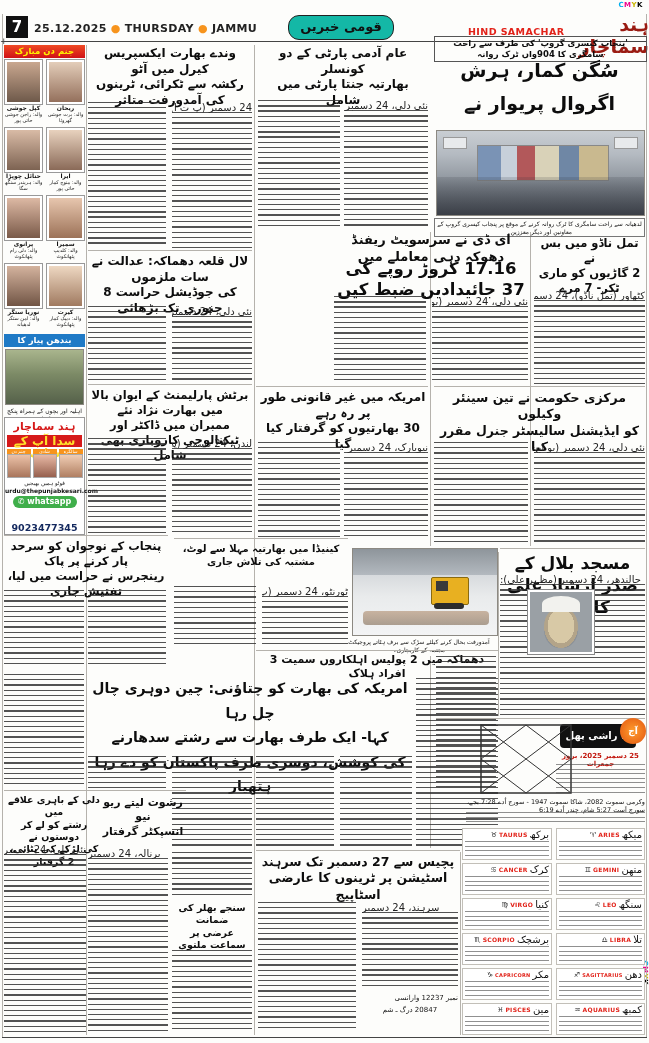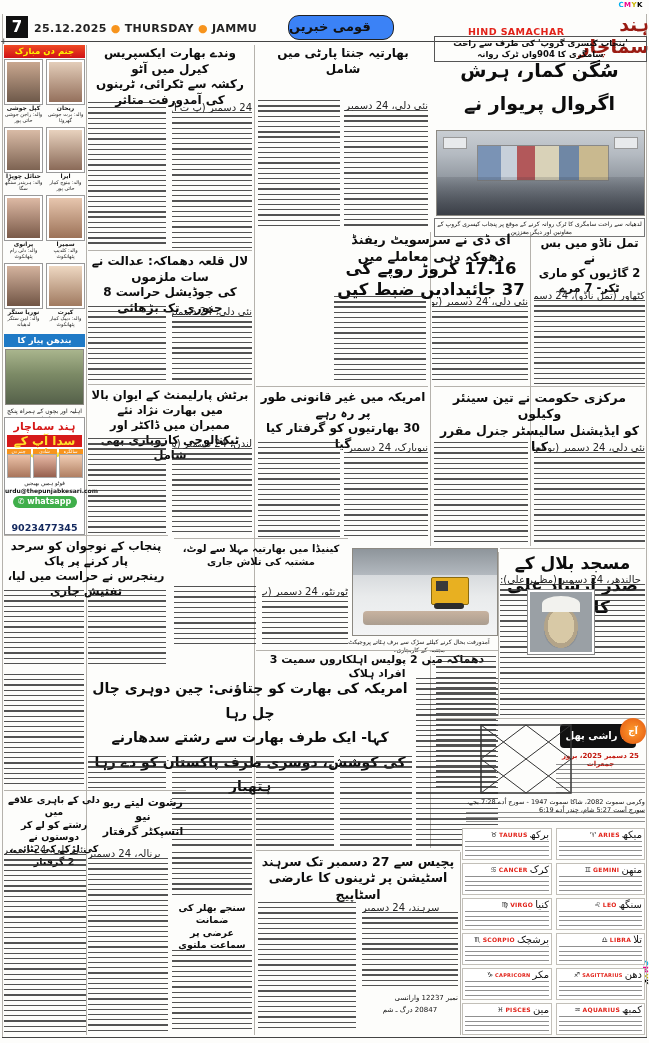--- a/index.html
+++ b/index.html
@@ -46,21 +46,21 @@
   <div class="hr" style="left:2px;top:1037px;width:645px;background:#444"></div>
 
   <div class="abs" style="left:6px;top:16px;width:22px;height:22px;background:#111;color:#fff;font-weight:bold;font-size:15px;text-align:center;line-height:22px">7</div>
   <div class="abs" style="left:34px;top:22px;font-size:11px;font-weight:bold;color:#222;letter-spacing:.3px">
     <span>25.12.2025</span>
     <span style="color:#f7941d">●</span>
     <span>THURSDAY</span>
     <span style="color:#f7941d">●</span>
     <span>JAMMU</span>
   </div>
-  <div class="abs" style="left:288px;top:15px;width:104px;height:23px;background:#3b82f6;border:1.5px solid #222;border-radius:11px;text-align:left;font-weight:bold;font-size:13px;line-height:21px;direction:rtl">قومی خبریں</div>
+  <div class="abs" style="left:288px;top:15px;width:104px;height:23px;background:#14b8a6;border:1.5px solid #222;border-radius:11px;text-align:center;font-weight:bold;font-size:13px;line-height:21px;direction:rtl">قومی خبریں</div>
   <div class="abs" style="left:468px;top:26px;font-size:9.5px;font-weight:bold;color:#e2231a;letter-spacing:.4px">HIND SAMACHAR</div>
   <div class="abs" style="left:548px;top:13px;font-size:19px;font-weight:bold;color:#9a1b12;direction:rtl">ہند سماچار</div>
 
   <div class="vr" style="left:86px;top:45px;height:990px"></div>
   <div class="vr" style="left:254px;top:45px;height:990px"></div>
   <div class="vr" style="left:430px;top:232px;height:314px"></div>
   <div class="vr" style="left:430px;top:656px;height:192px"></div>
   <div class="vr" style="left:530px;top:232px;height:314px"></div>
   <div class="vr" style="left:460px;top:852px;height:183px"></div>
   <div class="vr" style="left:498px;top:552px;height:164px"></div>
@@ -152,20 +152,21 @@
   <div class="hl" style="left:88px;top:46px;width:164px;font-size:12px">
     <div>وندے بھارت ایکسپریس کیرل میں آٹو</div>
     <div>رکشہ سے ٹکرائی، ٹرینوں کی آمدورفت متاثر</div>
   </div>
   <div class="dl" style="left:172px;top:102px;width:80px">24 دسمبر (پ ت ا)</div>
   <div class="tx" style="left:172px;top:112px;width:80px;height:136px"></div>
   <div class="tx" style="left:88px;top:102px;width:78px;height:146px"></div>
   <div class="hr" style="left:88px;top:250px;width:164px"></div>
 
   <div class="hl" style="left:258px;top:46px;width:170px;font-size:12px">
+    <div>عام آدمی پارٹی کے دو کونسلر</div>
     <div>بھارتیہ جنتا پارٹی میں شامل</div>
   </div>
   <div class="dl" style="left:344px;top:100px;width:84px">نئی دلی، 24 دسمبر (پ ت ا)</div>
   <div class="tx" style="left:344px;top:110px;width:84px;height:118px"></div>
   <div class="tx" style="left:258px;top:100px;width:82px;height:128px"></div>
 
   <div class="hl" style="left:434px;top:36px;width:211px;font-size:8.5px;border:1px solid #555;padding:1px 0;font-weight:bold">'پنجاب کیسری گروپ' کی طرف سے راحت سامگری کا 904واں ٹرک روانہ</div>
   <div class="hl" style="left:434px;top:54px;width:211px;font-size:19px;line-height:1.75">
     <div>سُگن کمار، ہرش اگروال پریوار نے</div>
     <div>لدھیانہ سے بھجوائی راحت سامگری</div>

